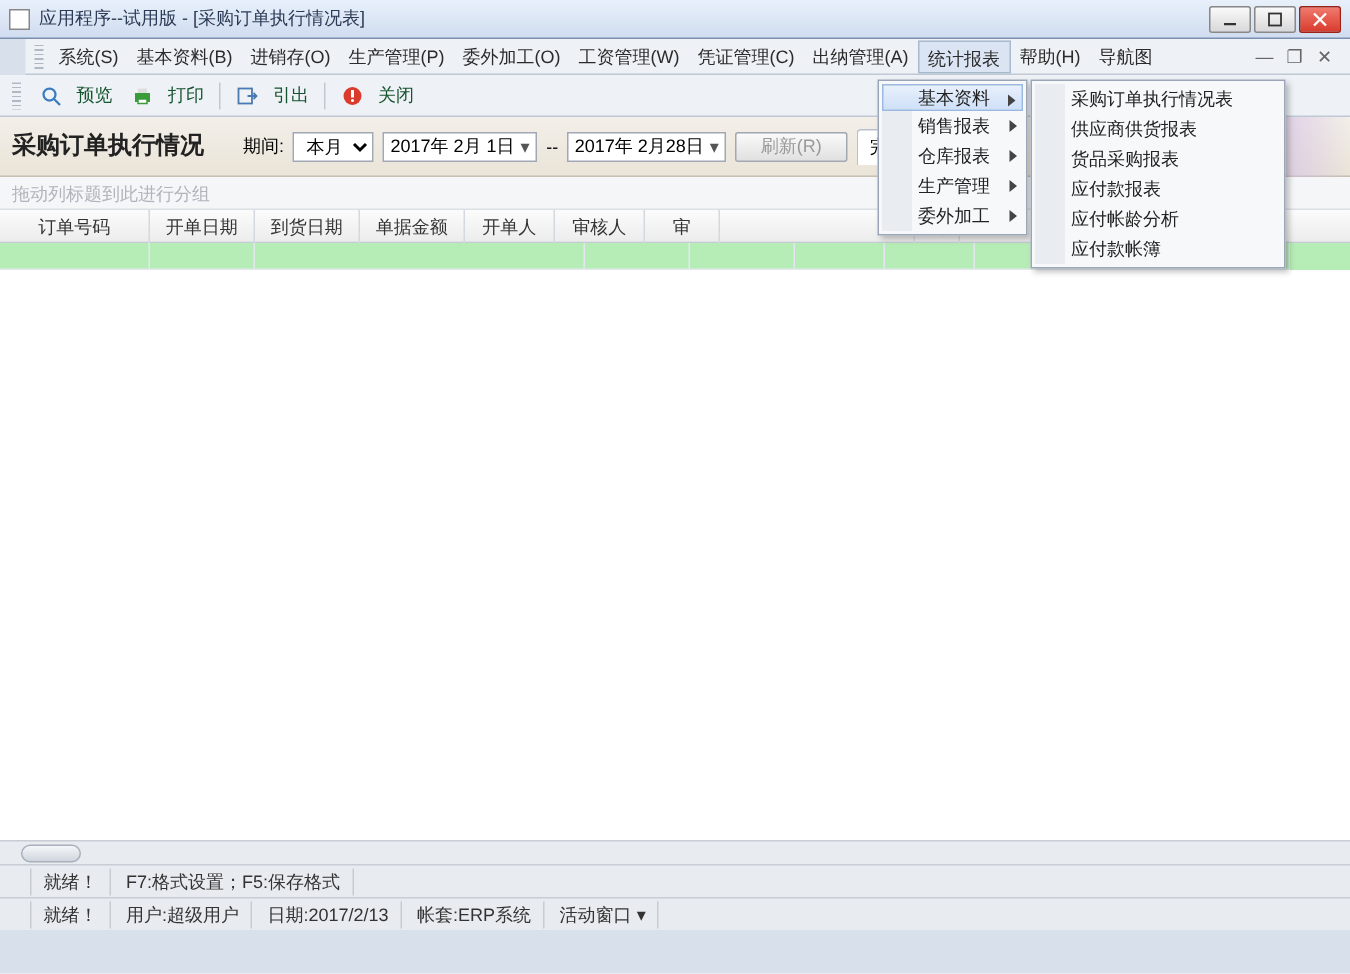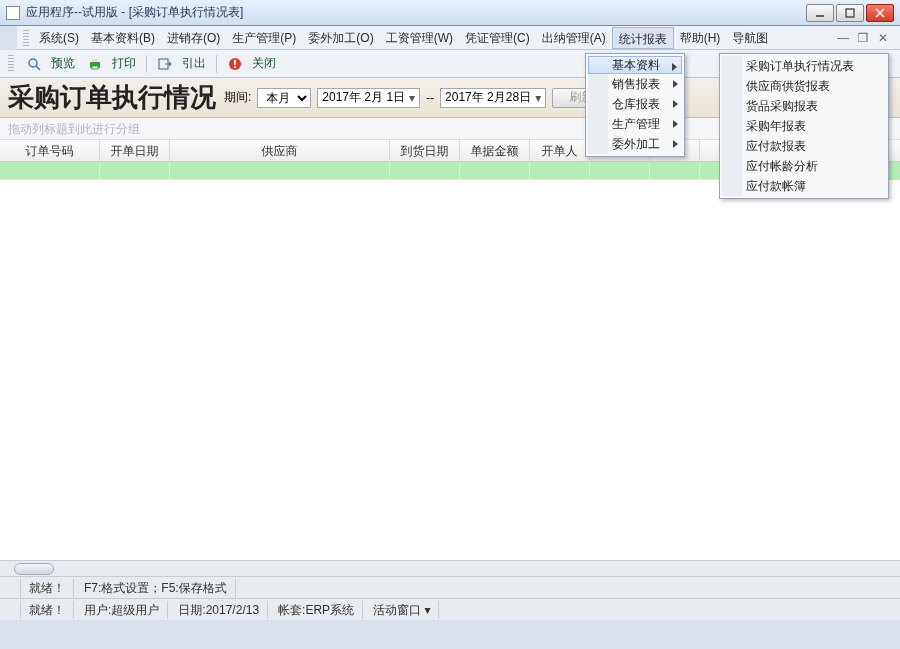--- a/index.html
+++ b/index.html
@@ -24,21 +24,21 @@
 
 
 .toolbar { height:28px; background:#eef2f6; border-bottom:1px solid #c0c8d4; display:flex; align-items:center; padding:0 8px; gap:4px; }
 .tbgrip { width:6px; height:18px; background:repeating-linear-gradient(#b0b8c4 0 1px,transparent 1px 3px); margin-right:4px;}
 .tbbtn { display:flex; align-items:center; gap:9px; height:22px; padding:0 4px; color:#14532d; }
 .tbsep { width:1px; height:18px; background:#c0c8d4; margin:0 2px; }
 .ticon { width:16px; height:16px; display:flex; align-items:center; justify-content:center; }
 
 
 .filterbar { height:40px; background:linear-gradient(#f3efe9,#eae4d8); border-bottom:1px solid #c8c0b0; display:flex; align-items:center; padding:0 8px; gap:6px; position:relative; }
-.ptitle { font-size:26px; font-family:"SimSun"; color:#222; font-weight:bold; margin-right:2px; }
+.ptitle { font-size:16px; font-family:"SimSun"; color:#222; font-weight:bold; margin-right:20px; }
 select, .dateinput { height:20px; border:1px solid #a0a8b4; background:#fff; padding:0 4px; font-size:12px; }
 .dateinput { display:flex; align-items:center; gap:4px; }
 .dateinput .dd { color:#555; }
 .btn-refresh { height:20px; padding:0 16px; background:linear-gradient(#fafafa,#e0e0e0); border:1px solid #a0a8b4; border-radius:2px; color:#999;}
 .chip { height:24px; display:flex; align-items:center; }
 .chip .tab { height:24px; padding:0 8px; background:#fff; border:1px solid #b8c0cc; border-bottom:none; border-radius:3px 3px 0 0; display:flex; align-items:center;}
 .decor { position:absolute; right:0; top:0; height:40px; width:120px; background:linear-gradient(90deg,rgba(200,180,220,0) 0%,rgba(180,170,210,.4) 30%,rgba(210,190,230,.5) 70%,rgba(200,180,220,0) 100%);}
 
 
 .groupbar { height:22px; background:#f5f6f8; border-bottom:1px solid #dcdfe4; color:#b0b4bc; padding:0 8px; line-height:22px; }
@@ -61,21 +61,21 @@
 .status1, .status2 { height:22px; background:#e8ebef; border-top:1px solid #c8ccd4; display:flex; align-items:center; padding:0 20px; gap:2px; color:#333; }
 .status1 .cell, .status2 .cell { padding:0 8px; border-right:1px solid #c8ccd4; height:18px; line-height:18px; }
 .status1 .cell:first-child, .status2 .cell:first-child { border-left:1px solid #c8ccd4; }
 
 
 .menu { position:absolute; background:#f7f8f9; border:1px solid #9aa6b8; box-shadow:2px 2px 4px rgba(0,0,0,.25); padding:2px; z-index:10; }
 .menu .mi { height:20px; display:flex; align-items:center; padding:0 18px 0 24px; color:#222; white-space:nowrap; position:relative; }
 .menu .mi.hover { background:linear-gradient(#e8f0fc,#cfe0f8); border:1px solid #9ab8e0; padding:0 17px 0 23px; height:18px; }
 .menu .mi .arrow { position:absolute; right:4px; top:6px; width:0; height:0; border-top:4px solid transparent; border-bottom:4px solid transparent; border-left:5px solid #444; }
 .menu.sub1 { top:53px; left:585px; width:100px; }
-.menu.sub2 { top:53px; left:687px; width:170px;margin-left:32px; }
+.menu.sub2 { top:53px; left:687px; width:170px; }
 .menu .strip { position:absolute; left:2px; top:2px; bottom:2px; width:20px; background:#e9edf2; }
 </style>
 </head>
 <body>
 
 <div class="titlebar">
   <div class="icon"></div>
   <div class="title">应用程序--试用版 - [采购订单执行情况表]</div>
   <div class="winbtns">
     <div class="winbtn">
@@ -180,21 +180,20 @@
     </div>
   <div class="decor"></div>
 </div>
 
 <div class="groupbar">拖动列标题到此进行分组</div>
 
 <div class="grid">
   <div class="ghead">
     <div class="gh c0">订单号码</div>
     <div class="gh c1">开单日期</div>
-    <div class="gh c2">供应商</div>
     <div class="gh c3">到货日期</div>
     <div class="gh c4">单据金额</div>
     <div class="gh c5">开单人</div>
     <div class="gh c6">审核人</div>
     <div class="gh c7">审</div>
     <div class="gh c8"></div>
     <div class="gh c9">码</div>
   </div>
   <div class="grow sel">
     <div class="gc c0"></div>
@@ -248,17 +247,16 @@
       <span>委外加工</span>
       <span class="arrow"></span>
     </div>
 </div>
 
 <div class="menu sub2">
   <div class="strip"></div>
   <div class="mi">采购订单执行情况表</div>
   <div class="mi">供应商供货报表</div>
   <div class="mi">货品采购报表</div>
-  <div class="mi">采购年报表</div>
   <div class="mi">应付款报表</div>
   <div class="mi">应付帐龄分析</div>
   <div class="mi">应付款帐簿</div>
 </div>
 
 </body></html>

